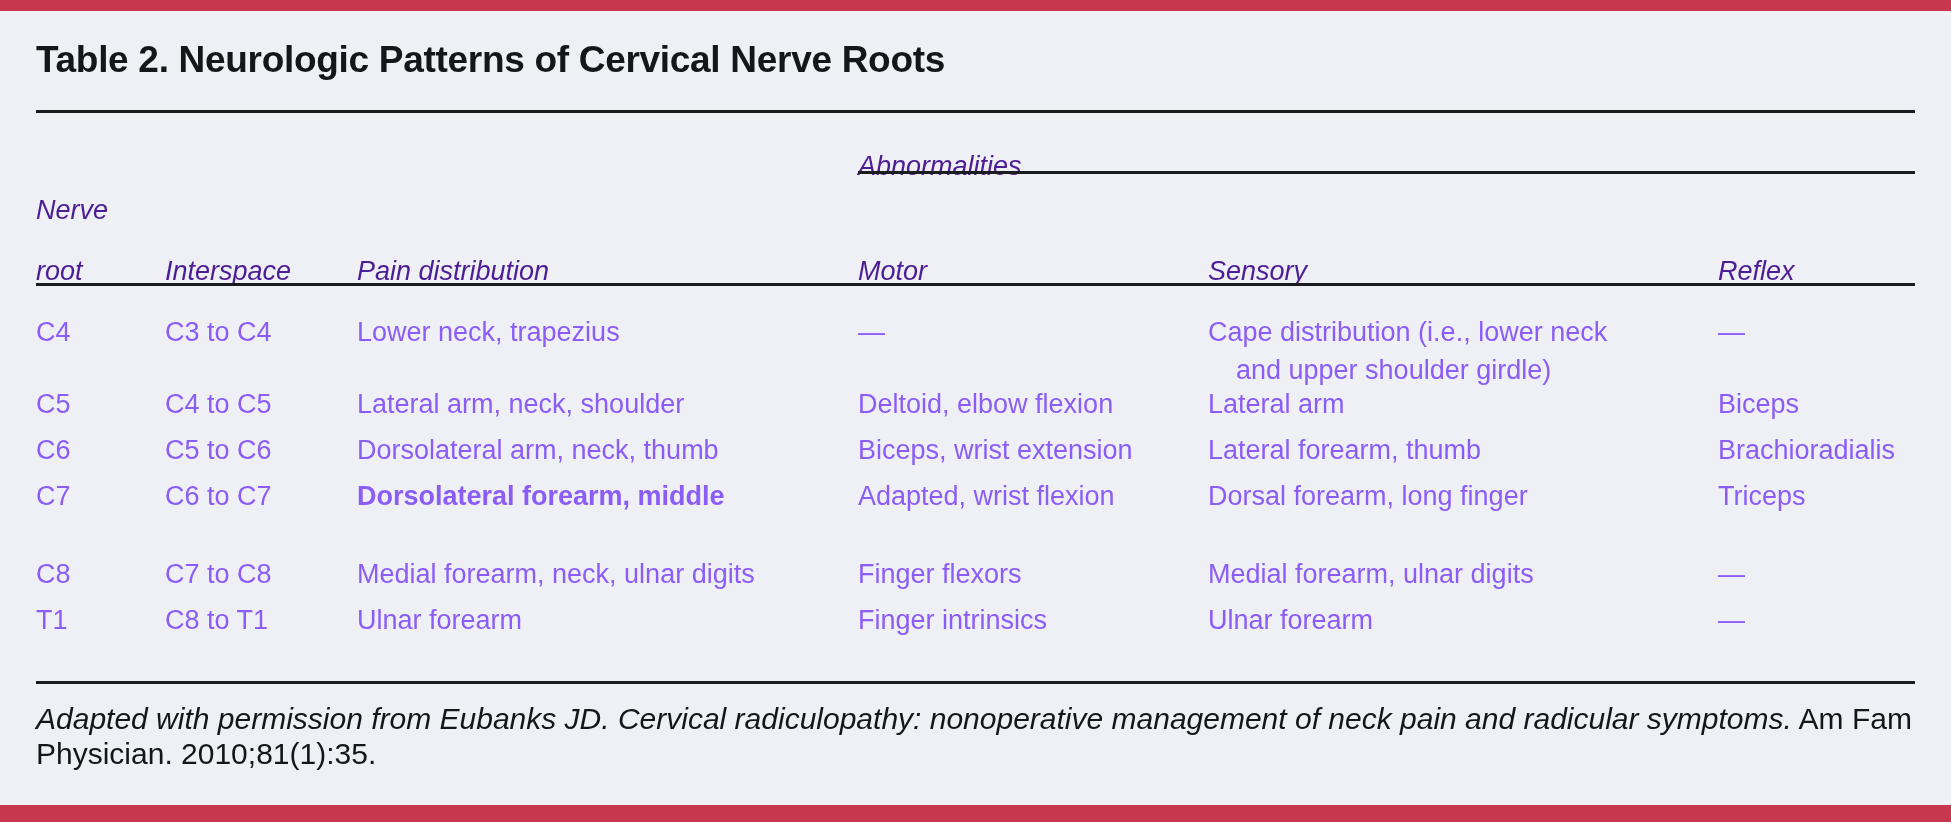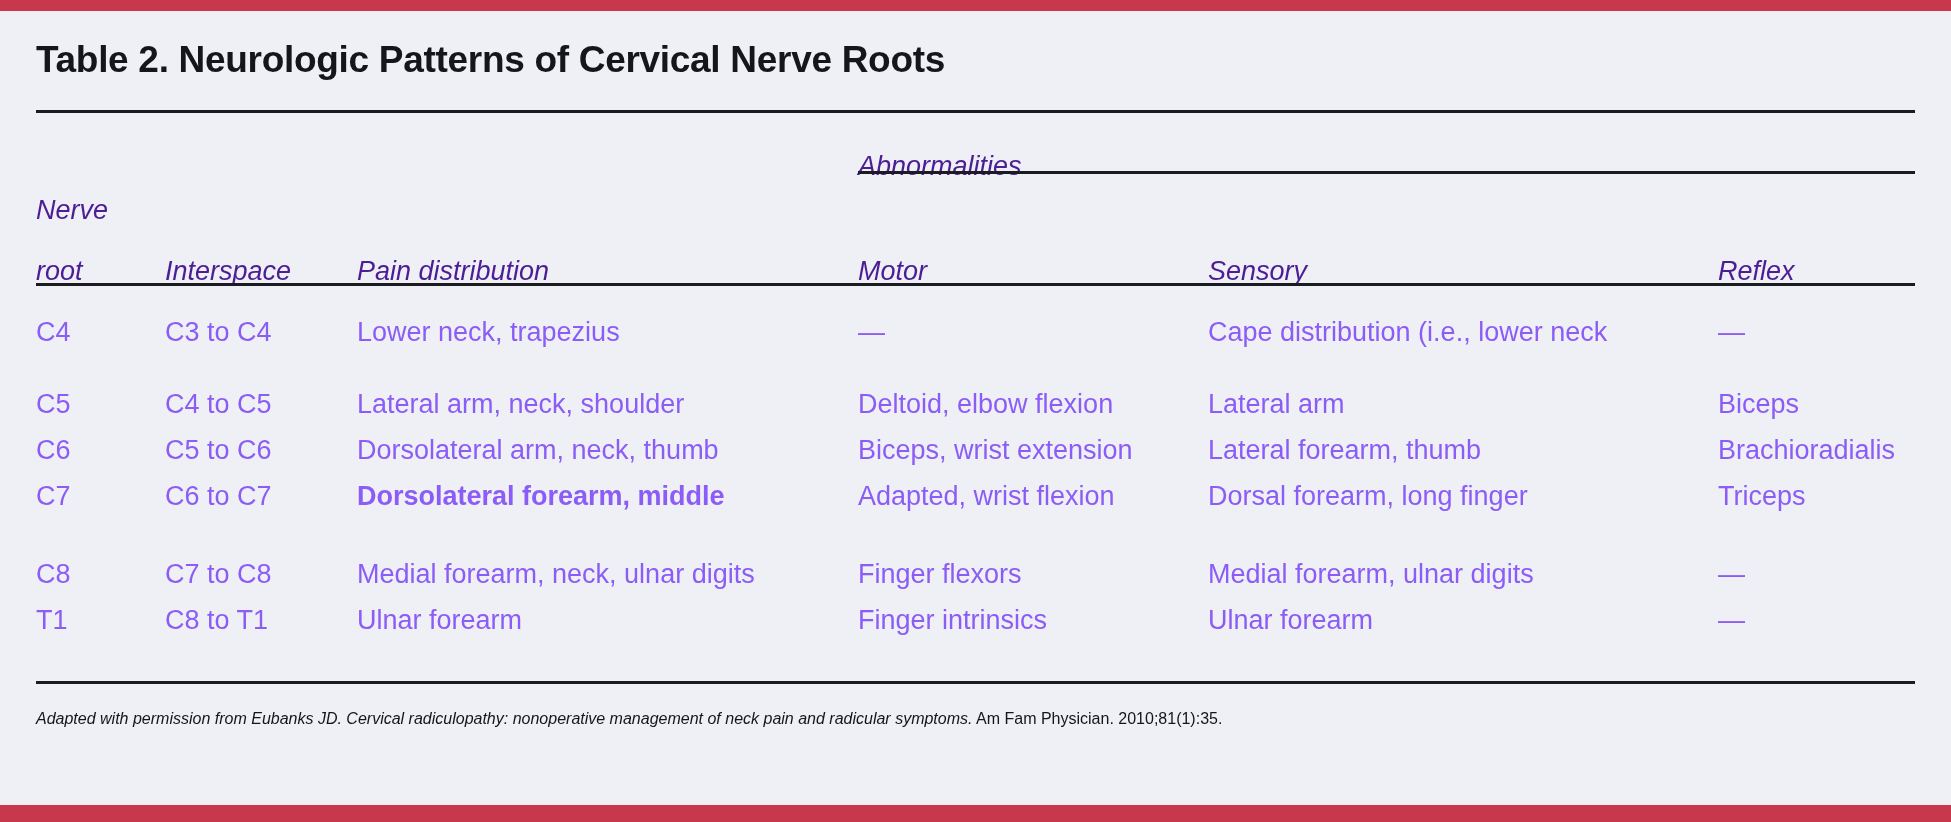--- a/index.html
+++ b/index.html
@@ -97,21 +97,21 @@
   .col-motor     { left: 858px;  }
   .col-sensory   { left: 1208px; }
   .col-reflex    { left: 1718px; }
 
   
   .footnote {
     position: absolute;
     left: 36px;
     top: 690px;
     width: 1890px;
-    font-size: 16px;
+    font-size: 30px;
     line-height: 35px;
     color: #15161a;
   }
   .footnote .src { font-style: italic; }
   .footnote .jrnl { font-style: normal; }
 </style>
 </head>
 <body>
 
 <div class="page">
@@ -135,21 +135,21 @@
     <div class="hdr hdr-sub col-sensory">Sensory</div>
     <div class="hdr hdr-sub col-reflex">Reflex</div>
 
     <div class="rule rule-head"></div>
 
     <div id="rows-host">
         <div class="cell nowrap col-root" style="top: 302px;"><span>C4</span></div>
         <div class="cell nowrap col-inter" style="top: 302px;"><span>C3 to C4</span></div>
         <div class="cell nowrap col-pain" style="top: 302px;"><span>Lower neck, trapezius</span></div>
         <div class="cell nowrap col-motor" style="top: 302px;"><span>—</span></div>
-        <div class="cell nowrap col-sensory" style="top: 302px;"><span>Cape distribution (i.e., lower neck</span></div>
+        <div class="cell nowrap col-sensory" style="top: 302px;"><span>Cape distribution (i.e., lower neck</span><span class="hang">and upper shoulder girdle)</span></div>
         <div class="cell nowrap col-reflex" style="top: 302px;"><span>—</span></div>
         <div class="cell nowrap col-root" style="top: 374px;"><span>C5</span></div>
         <div class="cell nowrap col-inter" style="top: 374px;"><span>C4 to C5</span></div>
         <div class="cell nowrap col-pain" style="top: 374px;"><span>Lateral arm, neck, shoulder</span></div>
         <div class="cell nowrap col-motor" style="top: 374px;"><span>Deltoid, elbow flexion</span></div>
         <div class="cell nowrap col-sensory" style="top: 374px;"><span>Lateral arm</span></div>
         <div class="cell nowrap col-reflex" style="top: 374px;"><span>Biceps</span></div>
         <div class="cell nowrap col-root" style="top: 420px;"><span>C6</span></div>
         <div class="cell nowrap col-inter" style="top: 420px;"><span>C5 to C6</span></div>
         <div class="cell nowrap col-pain" style="top: 420px;"><span>Dorsolateral arm, neck, thumb</span></div>

